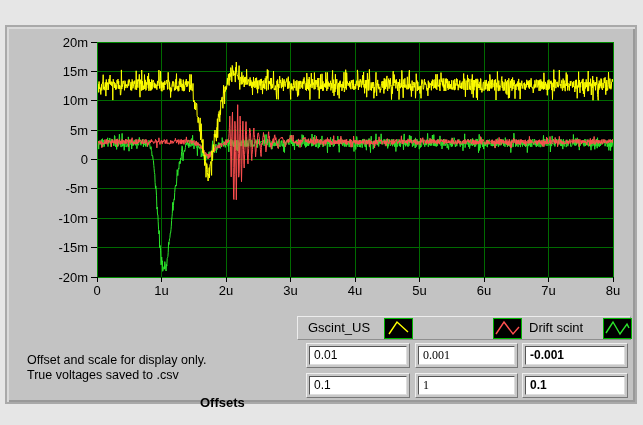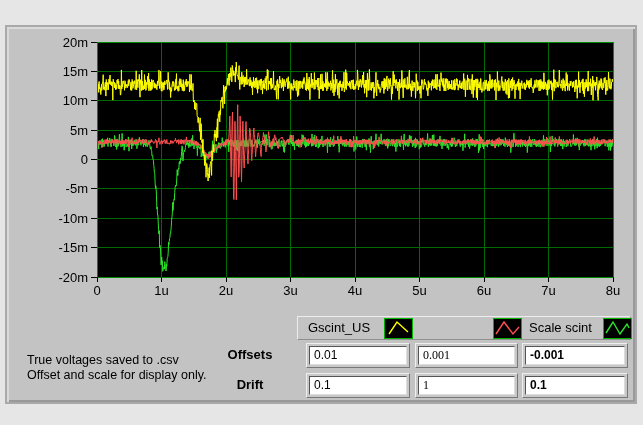--- a/index.html
+++ b/index.html
@@ -14,21 +14,21 @@
   .graph-svg{position:absolute;left:28px;top:3px;}
   .graph-svg text{font-family:"Liberation Sans","DejaVu Sans",sans-serif;font-size:13px;fill:#000;}
   .legend-strip{
     position:absolute;left:290px;top:289px;width:334px;height:24px;box-sizing:border-box;
     background:#c3c3c3;border:1px solid;border-color:#ededed #8f8f8f #8f8f8f #ededed;padding-left:30px;
   }
   .legend-label{position:absolute;top:0;height:22px;line-height:22px;font-size:13px;color:#000;white-space:nowrap;}
   .legend-icon{position:absolute;top:1px;width:27px;height:19px;background:#000;border:1px solid #00b400;}
   .legend-icon svg{display:block;}
   .note{position:absolute;left:20px;top:326px;font-size:12.5px;line-height:15px;color:#000;}
-  .row-label{position:absolute;width:100px;text-align:center;font-size:13px;font-weight:bold;color:#000;}
+  .row-label{position:absolute;width:100px;text-align:left;font-size:13px;font-weight:bold;color:#000;margin-top:48px;}
   .row-label.offsets{left:193px;top:320px;}
   .row-label.scale{left:193px;top:350px;}
   .numbox{
     position:absolute;height:25px;box-sizing:border-box;padding:2px;background:#c8c8c8;
     border:1px solid;border-color:#efefef #777 #777 #efefef;
   }
   .numbox .field{
     width:100%;height:100%;box-sizing:border-box;background:#fff;
     border:1px solid;border-color:#555 #ddd #ddd #555;
     font-size:12px;line-height:17px;padding-left:4px;color:#000;overflow:hidden;white-space:nowrap;
@@ -116,31 +116,31 @@
       <div class="legend-icon" style="left:86px">
         <svg width="27" height="19" viewBox="0 0 27 19">
           <polyline points="4,15 12,3 23,13" fill="none" stroke-width="1.4" stroke="#ffff00"></polyline>
         </svg>
       </div>
       <div class="legend-icon" style="left:195px">
         <svg width="27" height="19" viewBox="0 0 27 19">
           <polyline points="2,15 10,3 19,15 25,8" fill="none" stroke-width="1.4" stroke="#ff5050"></polyline>
         </svg>
       </div>
-      <div class="legend-label" style="left:231px">Scale scint</div>
+      <div class="legend-label" style="left:231px">Drift scint</div>
       <div class="legend-icon" style="left:305px">
         <svg width="27" height="19" viewBox="0 0 27 19">
           <polyline points="2,14 9,3 16,15 23,5 25,9" fill="none" stroke-width="1.4" stroke="#2ce52c"></polyline>
         </svg>
       </div>
     </div>
 
     <div class="note">
+      <div>Offset and scale for display only.</div>
       <div>True voltages saved to .csv</div>
-      <div>Offset and scale for display only.</div>
     </div>
 
     <div class="row-label offsets">Offsets</div>
     <div class="numbox r1 c1">
       <div class="field">0.01</div>
     </div>
     <div class="numbox r1 c2">
       <div class="field">0.001</div>
     </div>
     <div class="numbox r1 c3">

